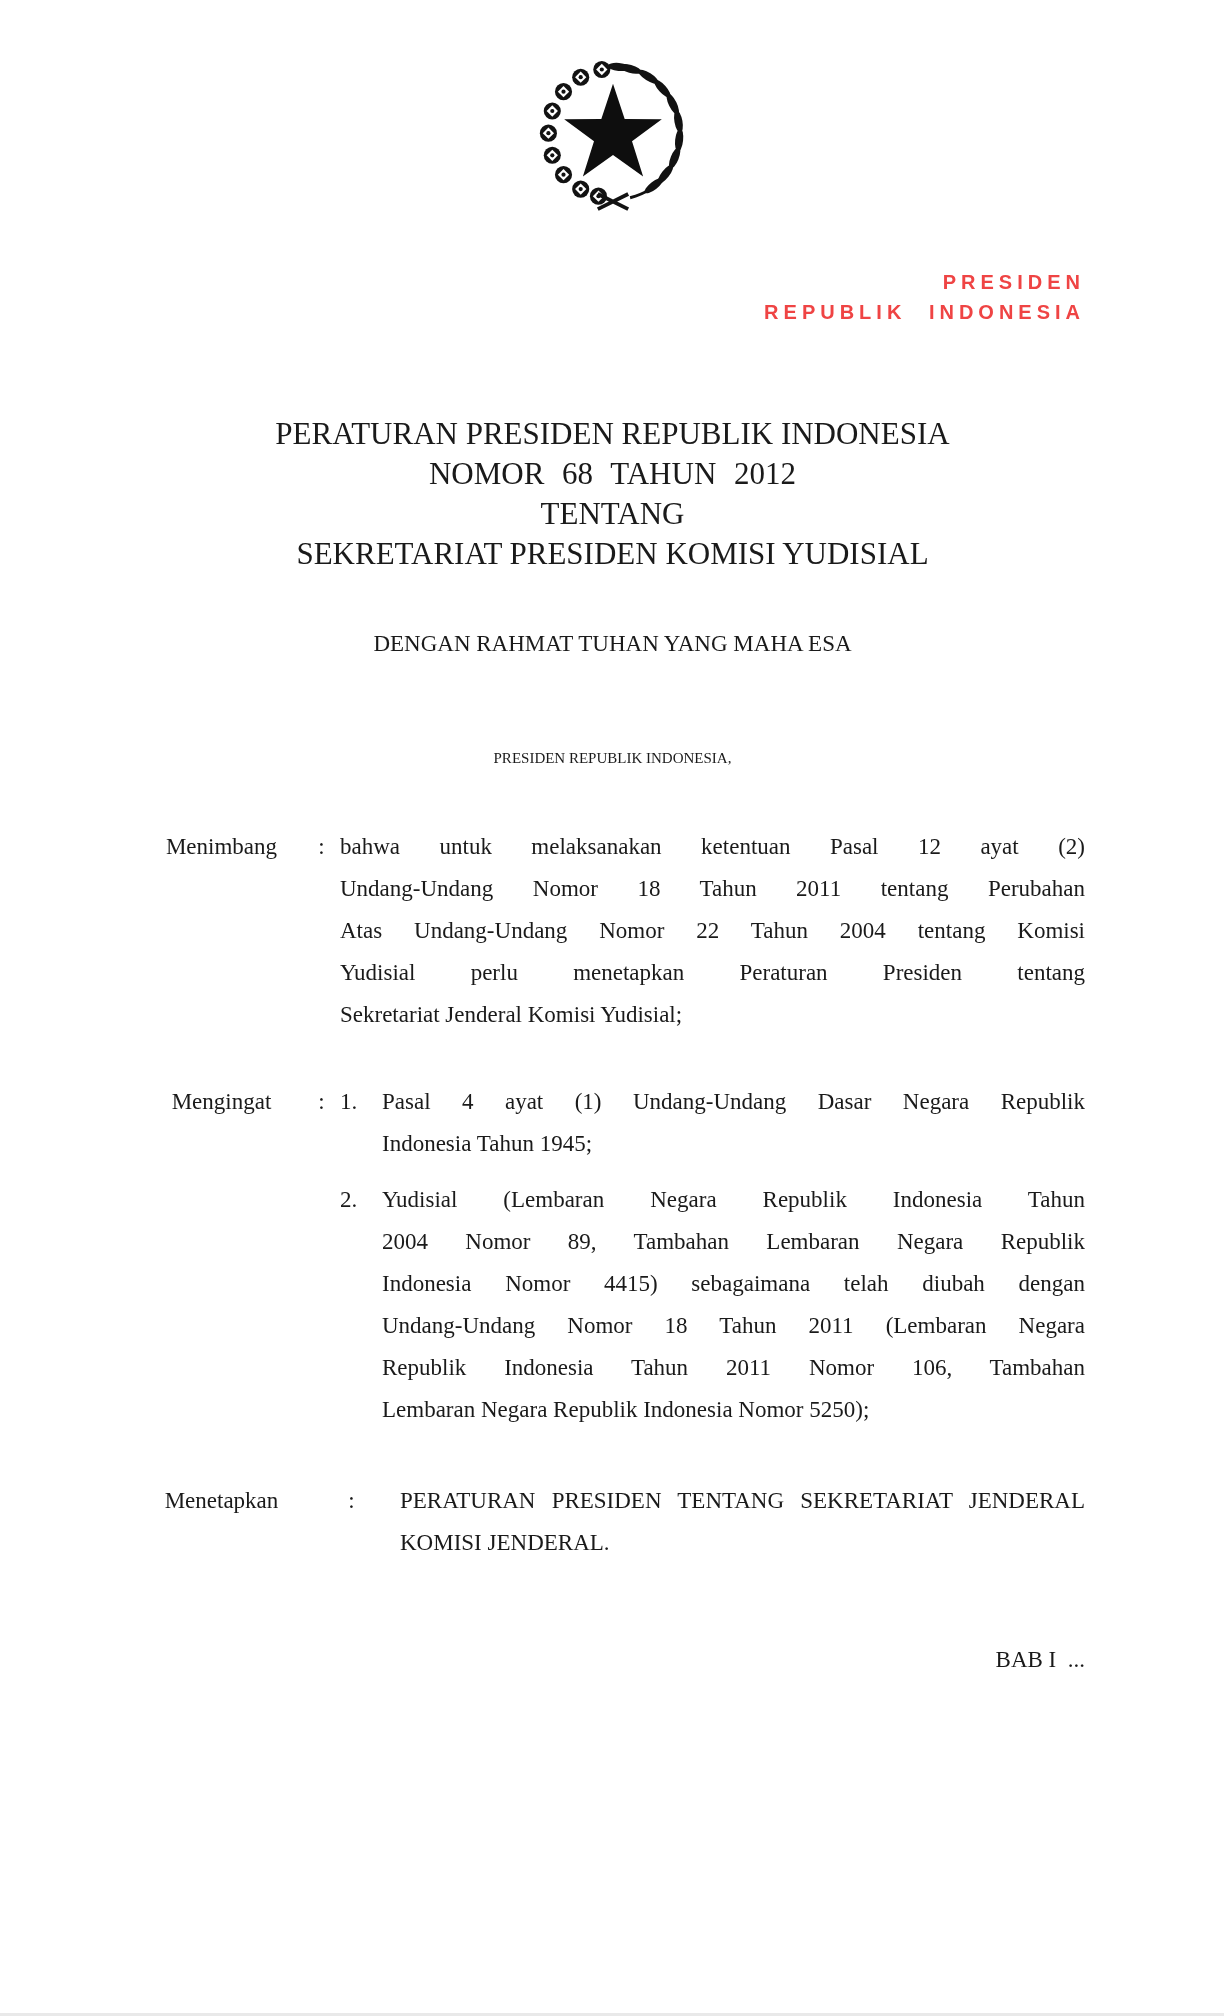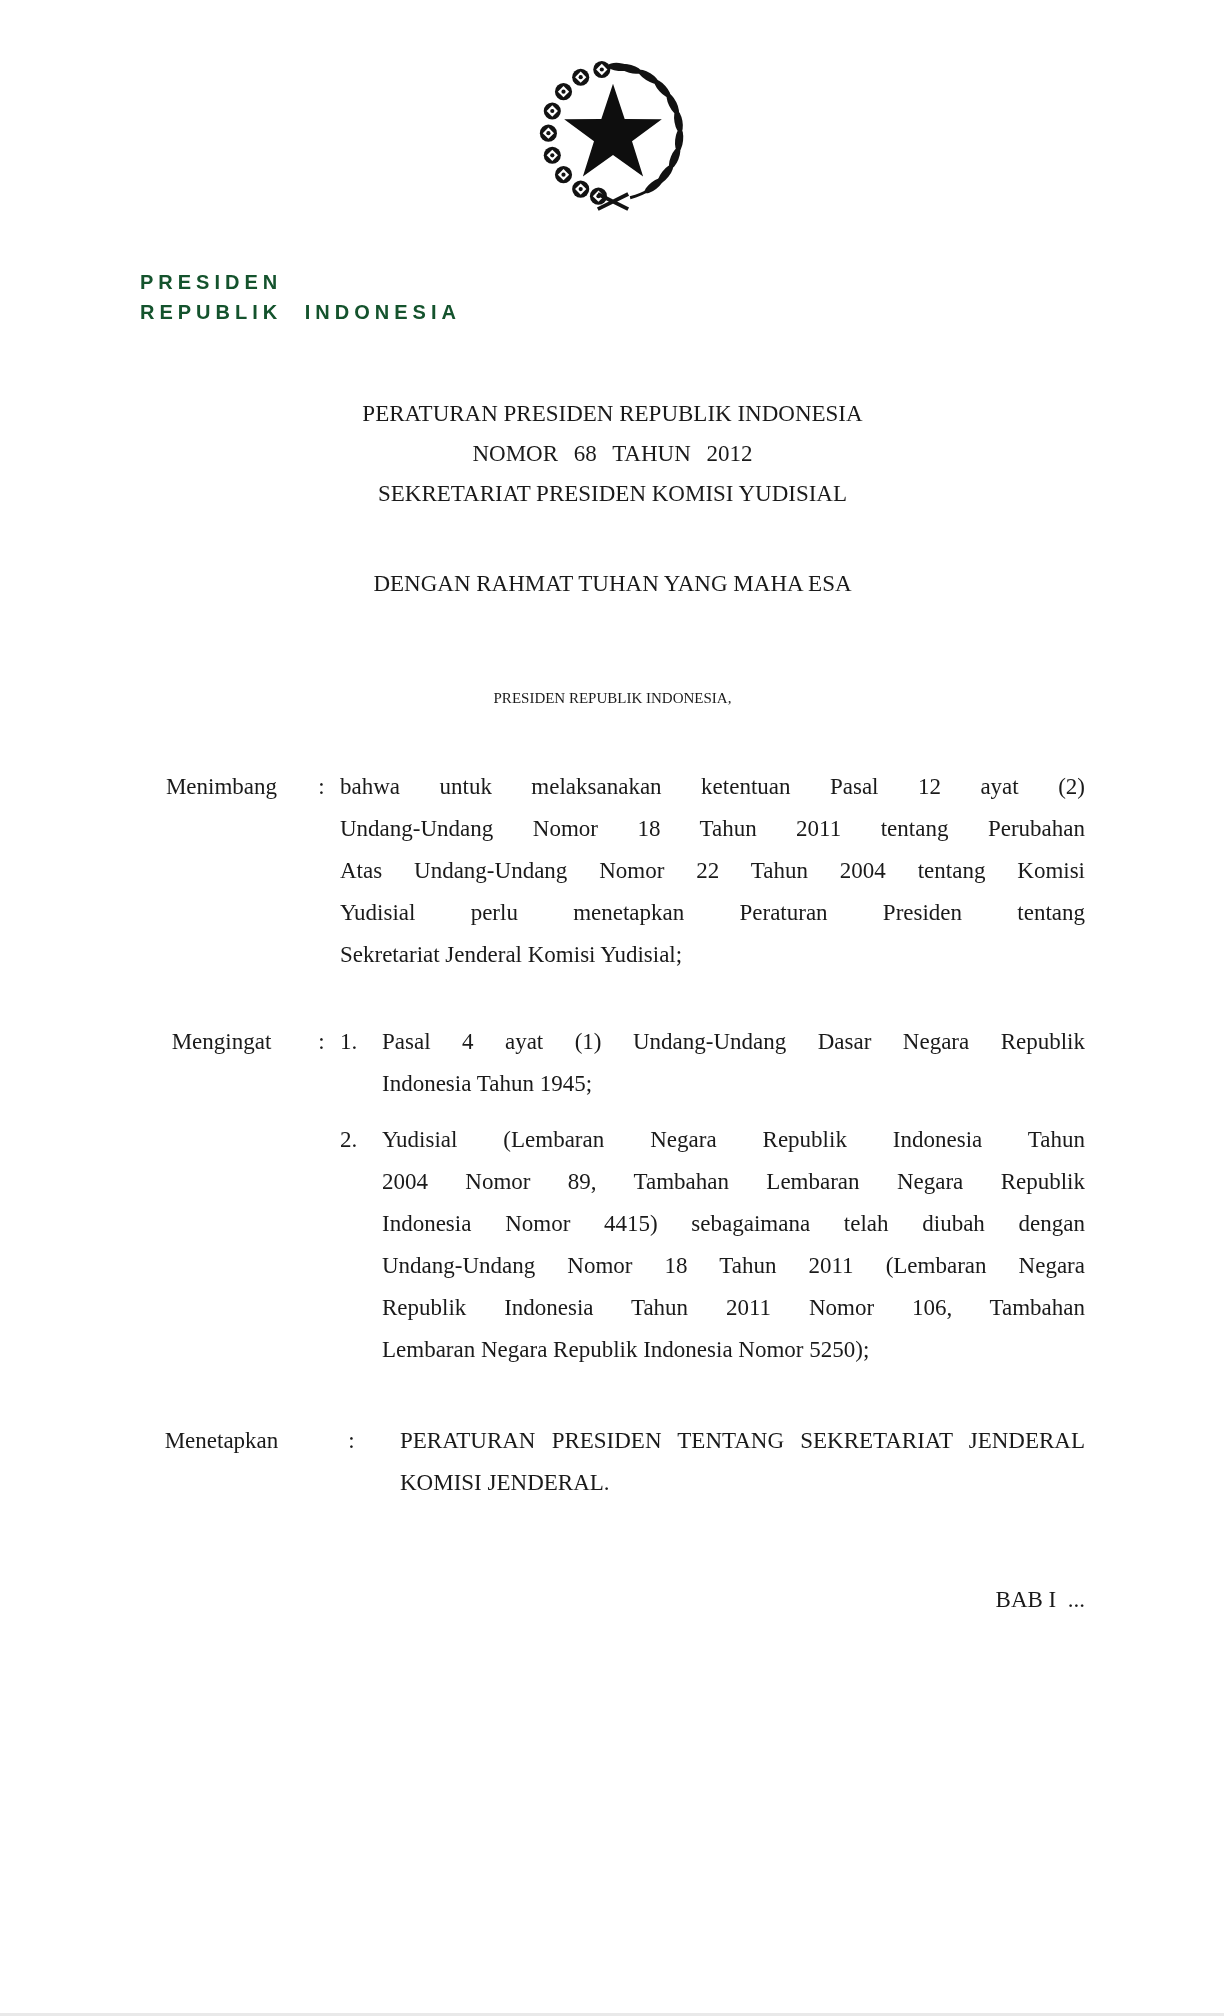--- a/index.html
+++ b/index.html
@@ -9,28 +9,28 @@
     position:relative; overflow:hidden;
     font-family:"Liberation Serif", serif;
     color:#1a1a1a;
   }
   .page { padding:55px 139px 0 140px; }
 
   .seal-wrap { text-align:center; }
   .seal-wrap svg { display:inline-block; }
 
   .header-text {
-    margin-top:46px; text-align:left;
+    margin-top:46px; text-align:right;
     font-family:"Liberation Sans", sans-serif;
     font-weight:bold; font-size:20px; letter-spacing:5px;
-    line-height:30px; color:#14532d;
+    line-height:30px; color:#ef4444;
   }
   .header-text .l2 { word-spacing:12px; }
 
-  .title-block { margin-top:67px; text-align:center; font-size:23px; line-height:40px; }
+  .title-block { margin-top:87px; text-align:center; font-size:31px; line-height:40px; }
   .wide-words { word-spacing:10px; }
 
   .motto   { margin-top:57px; text-align:center; font-size:23px; line-height:26px; }
   .opening { margin-top:88px; text-align:center; font-size:15px; line-height:26px; }
 
   .row {
     display:grid;
     grid-template-columns:163px 37px 1fr;
     font-size:23px; line-height:42px;
   }
@@ -134,20 +134,21 @@
   </div>
 
   <div class="header-text">
     <div class="l1">PRESIDEN</div>
     <div class="l2">REPUBLIK INDONESIA</div>
   </div>
 
   <div class="title-block">
     <div>PERATURAN PRESIDEN REPUBLIK INDONESIA</div>
     <div class="wide-words">NOMOR 68 TAHUN 2012</div>
+    <div>TENTANG</div>
     <div>SEKRETARIAT PRESIDEN KOMISI YUDISIAL</div>
   </div>
 
   <div class="motto">DENGAN RAHMAT TUHAN YANG MAHA ESA</div>
   <div class="opening">PRESIDEN REPUBLIK INDONESIA,</div>
 
   <section class="row menimbang">
     <div class="label">Menimbang</div>
     <div class="colon">:</div>
     <div class="body">

